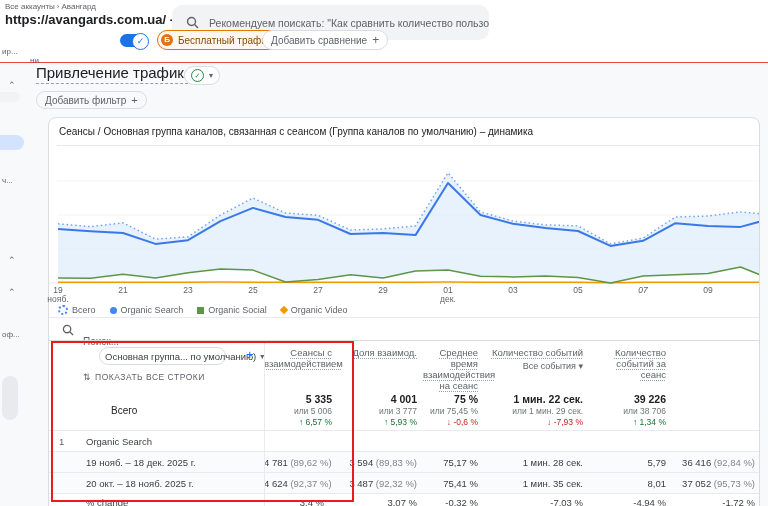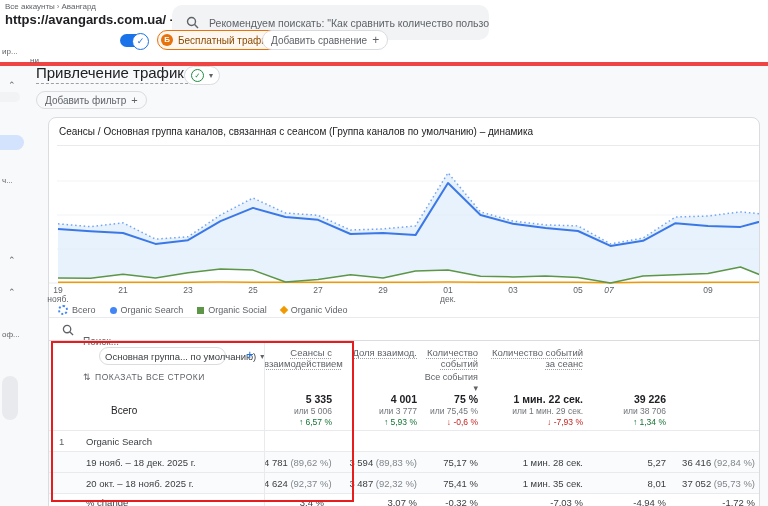--- a/index.html
+++ b/index.html
@@ -1,19 +1,19 @@
 <!DOCTYPE html>
 <html><head>
 <meta charset="utf-8">
 <style>
   html,body{margin:0;padding:0;}
   body{width:768px;height:506px;position:relative;overflow:hidden;background:#f8f9fa;
        font-family:"Liberation Sans",sans-serif;color:#202124;-webkit-font-smoothing:antialiased;}
   
-  .top-header{position:absolute;left:0;top:0;right:0;height:62px;background:#fff;border-bottom:4px solid #ef4444;}
+  .top-header{position:absolute;left:0;top:0;right:0;height:62px;background:#fff;border-bottom:1px solid #ef4444;}
   .breadcrumb{position:absolute;left:5px;top:2px;font-size:8px;color:#5f6368;white-space:nowrap;}
   .breadcrumb .sep{margin:0 2px;color:#80868b;}
   .url-title{position:absolute;left:5px;top:12px;font-size:13px;font-weight:bold;color:#202124;white-space:nowrap;}
   .url-title .caret{font-size:9px;color:#5f6368;font-weight:normal;margin-left:3px;}
   .search-pill{position:absolute;left:172px;top:5px;width:317px;height:35px;background:#f1f3f4;border-radius:10px;display:flex;align-items:center;}
   .search-pill svg{margin-left:14px;flex:none;}
   .search-pill .sugg{margin-left:10px;font-size:10.5px;color:#5f6368;white-space:nowrap;overflow:hidden;}
   
   .toggle{position:absolute;left:120px;top:34px;width:28px;height:13px;background:#1a73e8;border-radius:7px;cursor:pointer;}
   .toggle .knob{position:absolute;right:-1px;top:-1px;width:15px;height:15px;background:#fff;border:1px solid #1a73e8;border-radius:50%;
@@ -186,21 +186,21 @@
       <div class="tick" style="left: 399px;">
         <div>01</div>
         <div>дек.</div>
       </div>
       <div class="tick" style="left: 464px;">
         <div>03</div>
       </div>
       <div class="tick" style="left: 529px;">
         <div>05</div>
       </div>
-      <div class="tick" style="left: 560px; font-style: italic;">
+      <div class="tick" style="left: 594px; font-style: italic;">
         <div>07</div>
       </div>
       <div class="tick" style="left: 659px;">
         <div>09</div>
       </div>
     </div>
   <div class="legend" id="legend">
       <span class="leg-item">
         <span class="mk dotted" style="border: 2px dotted rgb(66, 133, 244); width: 6px; height: 6px;"></span>
         <span>Всего</span>
@@ -233,20 +233,21 @@
             <span class="caret">▾</span>
           </div>
           <span class="plus-btn">+</span>
           <div class="show-all">
             <span class="swap">⇅</span>
             <span>ПОКАЗАТЬ ВСЕ СТРОКИ</span>
           </div>
         </div>
         <div class="th"><span class="lbl">Сеансы с взаимодействием</span></div>
         <div class="th"><span class="lbl">Доля взаимод.</span></div>
+        <div class="th"><span class="lbl">Среднее время взаимодействия на сеанс</span></div>
         <div class="th"><span class="lbl">Количество событий</span><div class="th-sub">Все события ▾</div></div>
         <div class="th"><span class="lbl">Количество событий за сеанс</span></div>
       </div>
       <div class="trow totals">
         <span class="tot-label">Всего</span>
         <div class="tc">
           <div class="val">5 335</div>
           <div class="alt">или 5 006</div>
           <div class="delta up">↑ 6,57 %</div>
         </div>
@@ -279,21 +280,21 @@
         <div class="bc"></div>
         <div class="bc"></div>
         <div class="bc"></div>
       </div>
       <div class="trow br shade">
         <div class="c1b"><span>19 нояб. – 18 дек. 2025 г.</span></div>
         <div class="bc bc2"><span class="bv">4 781</span><span class="bs"> (89,62 %)</span></div>
         <div class="bc"><span class="bv">3 594</span><span class="bs"> (89,83 %)</span></div>
         <div class="bc"><span class="bv">75,17 %</span></div>
         <div class="bc"><span class="bv">1 мин. 28 сек.</span></div>
-        <div class="bc"><span class="bv">5,27</span></div>
+        <div class="bc"><span class="bv">5,79</span></div>
         <div class="bc"><span class="bv">36 416</span><span class="bs"> (92,84 %)</span></div>
       </div>
       <div class="trow br shade">
         <div class="c1b"><span>20 окт. – 18 нояб. 2025 г.</span></div>
         <div class="bc bc2"><span class="bv">4 624</span><span class="bs"> (92,37 %)</span></div>
         <div class="bc"><span class="bv">3 487</span><span class="bs"> (92,32 %)</span></div>
         <div class="bc"><span class="bv">75,41 %</span></div>
         <div class="bc"><span class="bv">1 мин. 35 сек.</span></div>
         <div class="bc"><span class="bv">8,01</span></div>
         <div class="bc"><span class="bv">37 052</span><span class="bs"> (95,73 %)</span></div>

